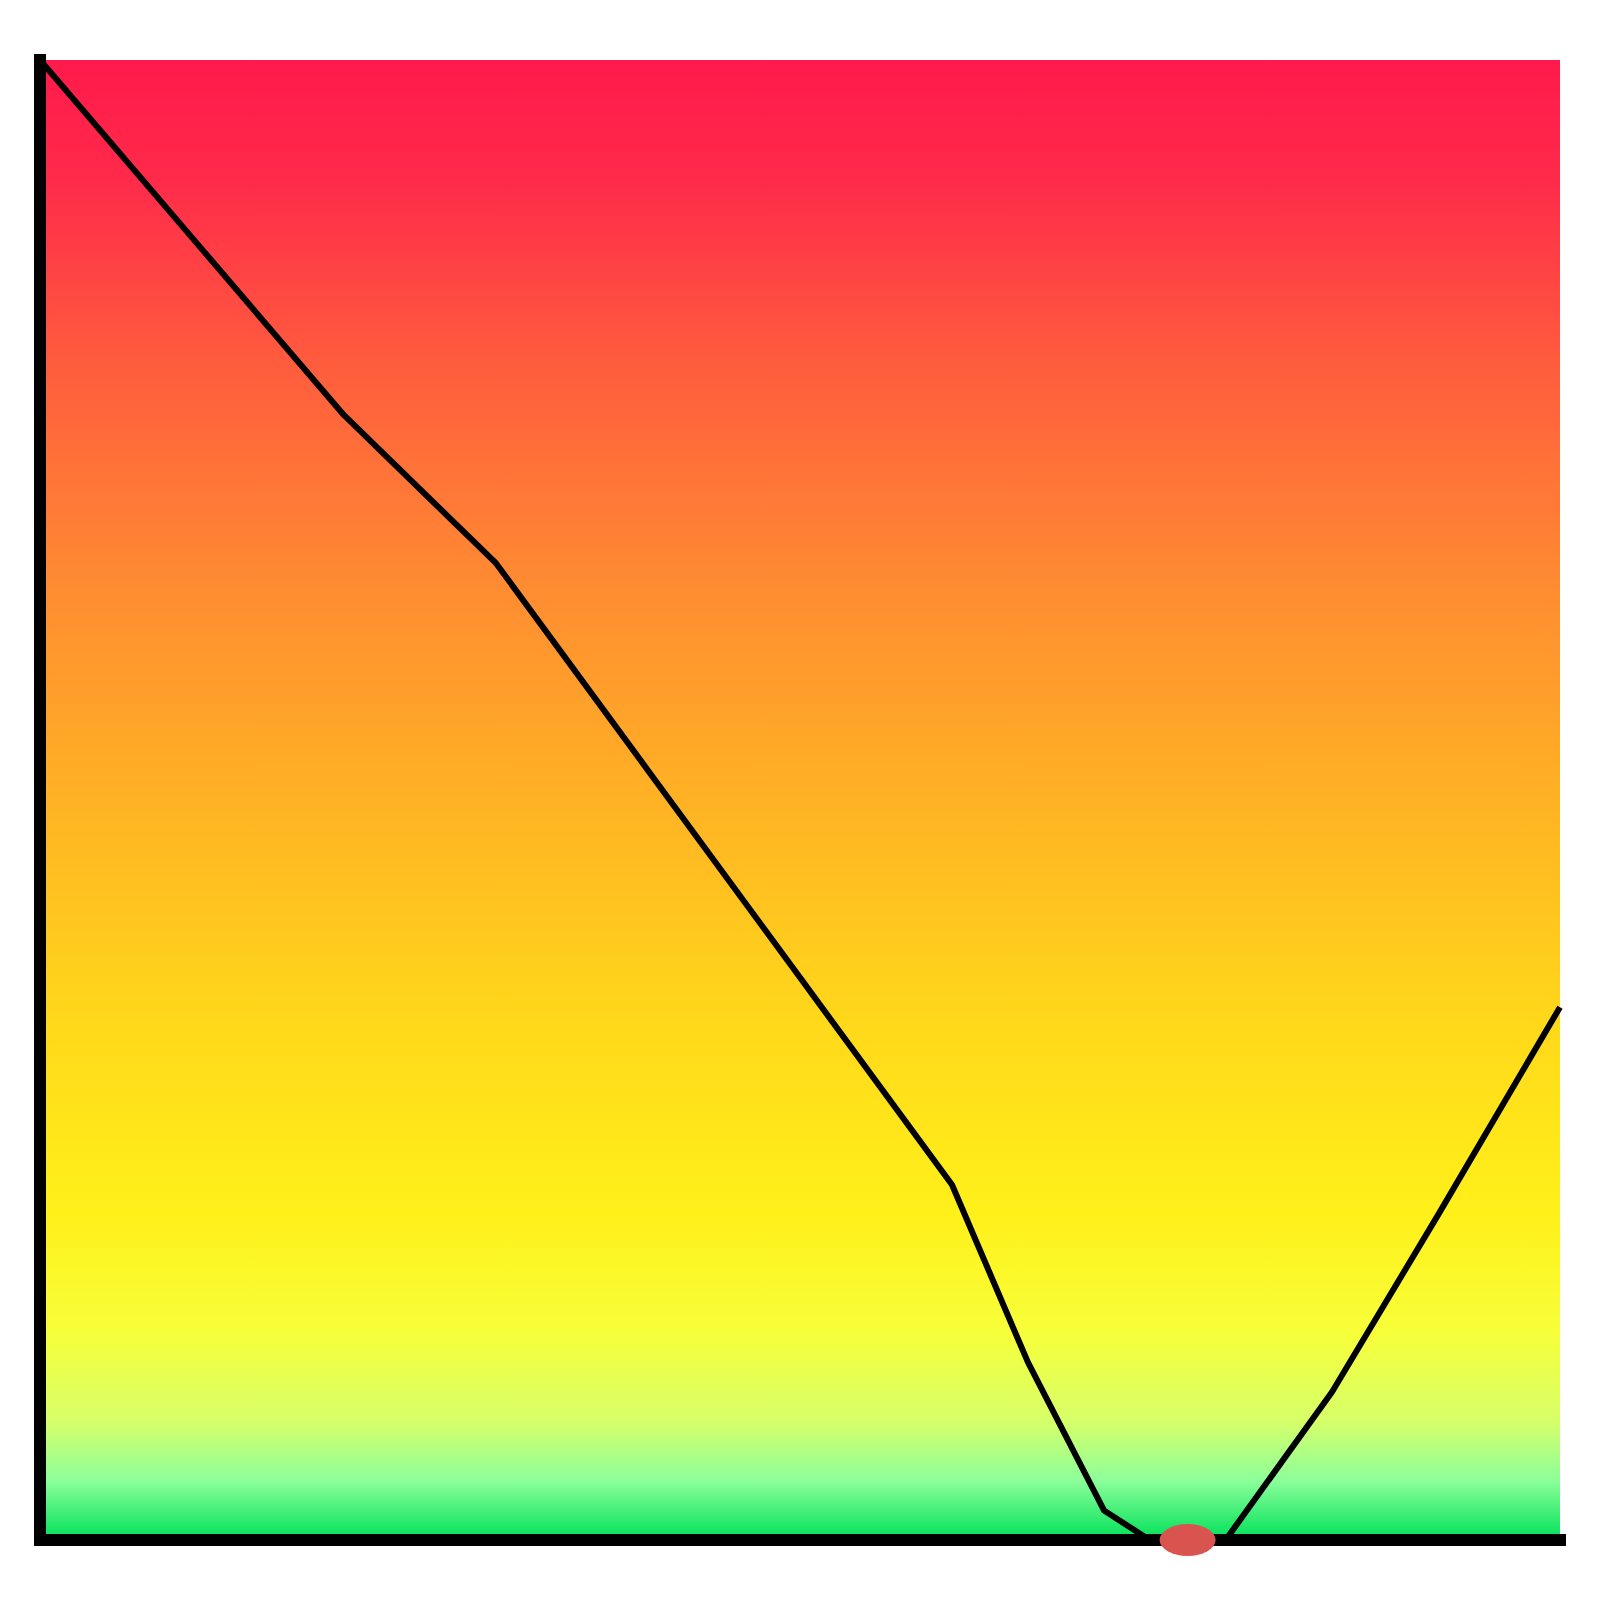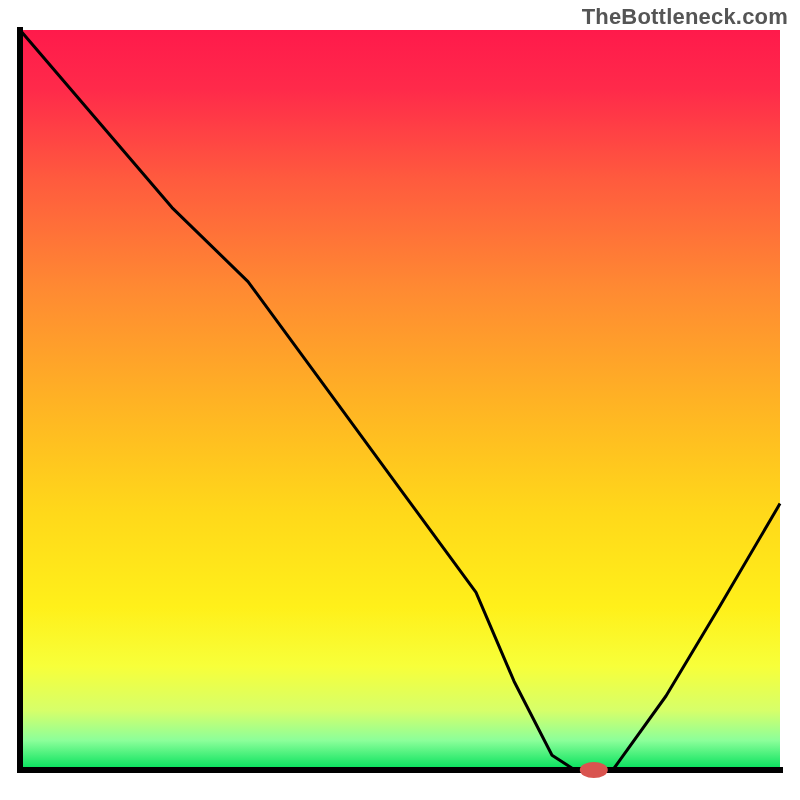--- a/index.html
+++ b/index.html
@@ -26,21 +26,20 @@
   }
   svg.chart {
     position: absolute;
     left: 0;
     top: 0;
   }
 </style>
 </head>
 <body>
 <div class="container">
-  <div class="watermark">TheBottleneck.com</div>
   <svg class="chart" width="800" height="800" viewBox="0 0 800 800">
       <defs>
         <linearGradient id="bg-grad" x1="0" y1="0" x2="0" y2="1">
           <stop offset="0%" stop-color="#ff1a4b"></stop>
           <stop offset="8%" stop-color="#ff2a4a"></stop>
           <stop offset="20%" stop-color="#ff5a3e"></stop>
           <stop offset="35%" stop-color="#ff8a32"></stop>
           <stop offset="50%" stop-color="#ffb224"></stop>
           <stop offset="65%" stop-color="#ffd81a"></stop>
           <stop offset="78%" stop-color="#fff01a"></stop>

